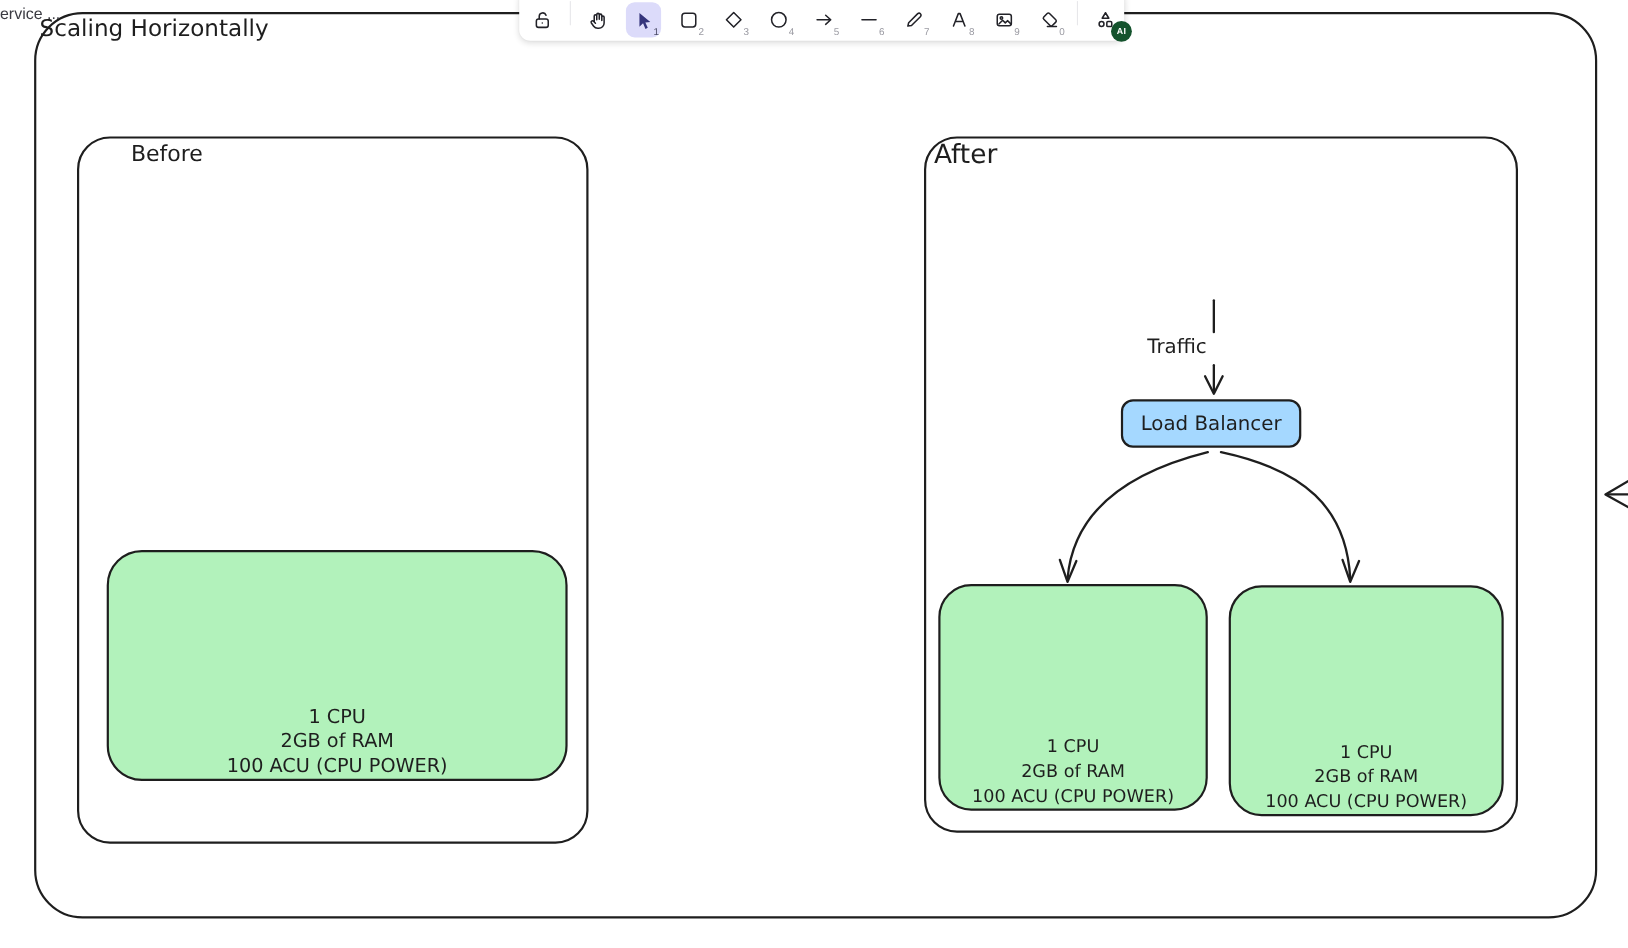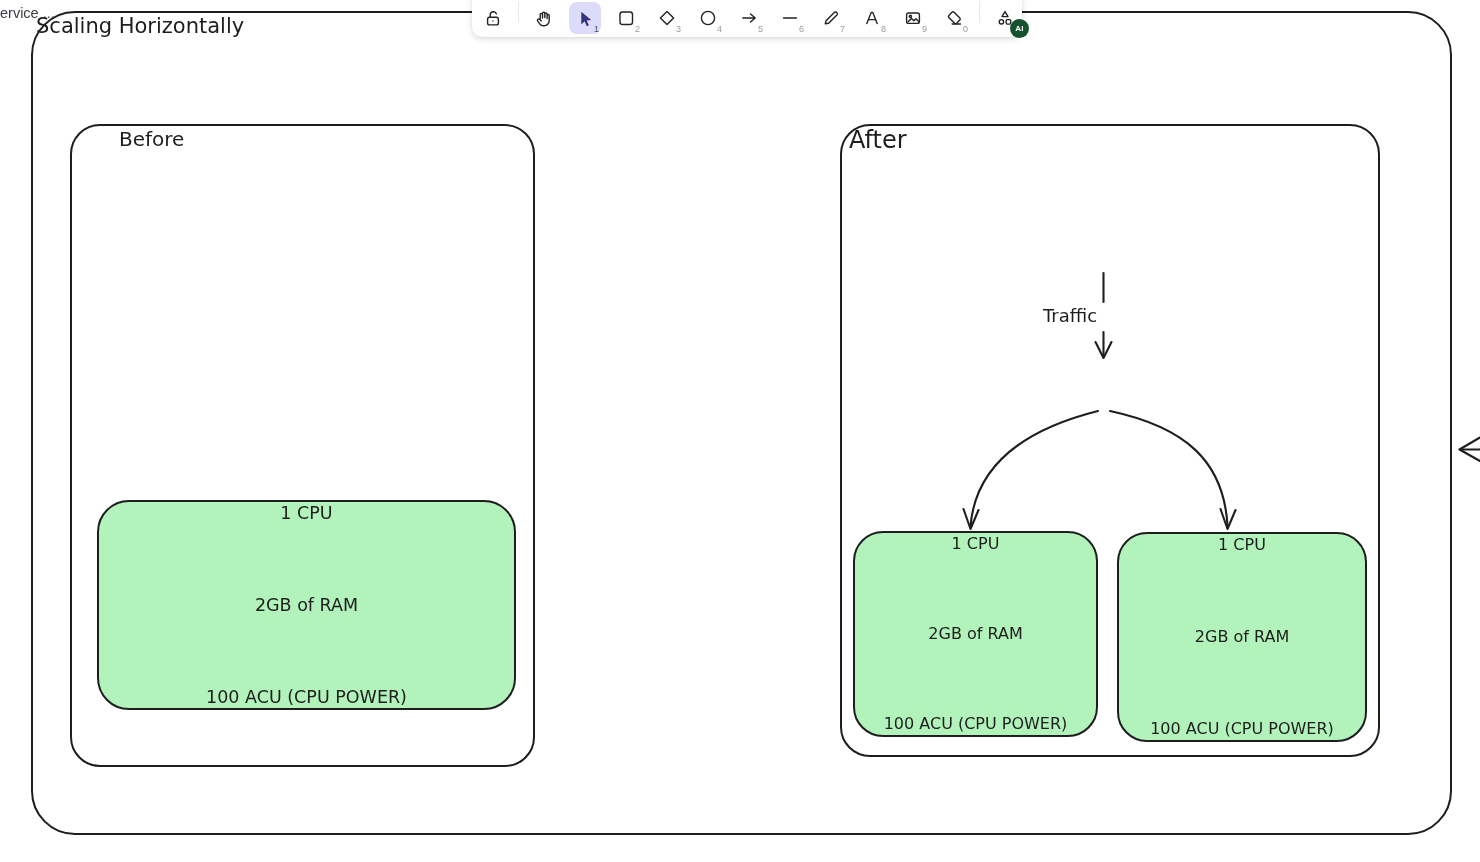--- a/index.html
+++ b/index.html
@@ -6,21 +6,21 @@
     font-family:"Liberation Sans",sans-serif;}
   .stage{position:absolute;inset:0;width:1172px;height:862px;}
 
   
   .frame{position:absolute;border:2px solid #1e1e1e;background:transparent;box-sizing:border-box;}
   .outer-frame{left:31px;top:11px;width:1421px;height:824px;border-radius:44px;}
   .before-frame{left:70px;top:124px;width:465px;height:643px;border-radius:30px;}
   .after-frame{left:840px;top:124px;width:540px;height:633px;border-radius:30px;}
 
   .server-box{position:absolute;background:#b2f2bb;border:2.2px solid #1e1e1e;border-radius:32px;
-    box-sizing:border-box;display:flex;flex-direction:column;align-items:center;justify-content:space-between;
+    box-sizing:border-box;display:flex;flex-direction:column;align-items:center;justify-content:flex-end;
     color:#1e1e1e;text-align:center;}
   .server-box .ln{font-family:"DejaVu Sans",sans-serif;}
   .srv-before{left:97px;top:500px;width:419px;height:210px;}
   .srv-before .ln{font-size:17.5px;line-height:22.5px;}
   .srv-a1{left:853px;top:531px;width:245px;height:206px;border-radius:30px;}
   .srv-a2{left:1117px;top:532px;width:250px;height:210px;border-radius:30px;}
   .srv-a1 .ln,.srv-a2 .ln{font-size:16px;line-height:22.5px;}
 
   .lb-box{position:absolute;left:1019px;top:363px;width:164px;height:44px;background:#a5d8ff;
     border:2.2px solid #1e1e1e;border-radius:11px;box-sizing:border-box;display:flex;align-items:center;
@@ -86,20 +86,23 @@
   <div class="canvas-text before-label">Before</div>
   <div class="canvas-text after-label">After</div>
   <div class="canvas-text traffic-label">Traffic</div>
 
   <div class="server-box srv-before">
     <div class="ln">1 CPU</div>
     <div class="ln">2GB of RAM</div>
     <div class="ln">100 ACU (CPU POWER)</div>
   </div>
 
+  <div class="lb-box">
+    <span>Load Balancer</span>
+  </div>
 
   <div class="server-box srv-a1">
     <div class="ln">1 CPU</div>
     <div class="ln">2GB of RAM</div>
     <div class="ln">100 ACU (CPU POWER)</div>
   </div>
   <div class="server-box srv-a2">
     <div class="ln">1 CPU</div>
     <div class="ln">2GB of RAM</div>
     <div class="ln">100 ACU (CPU POWER)</div>

